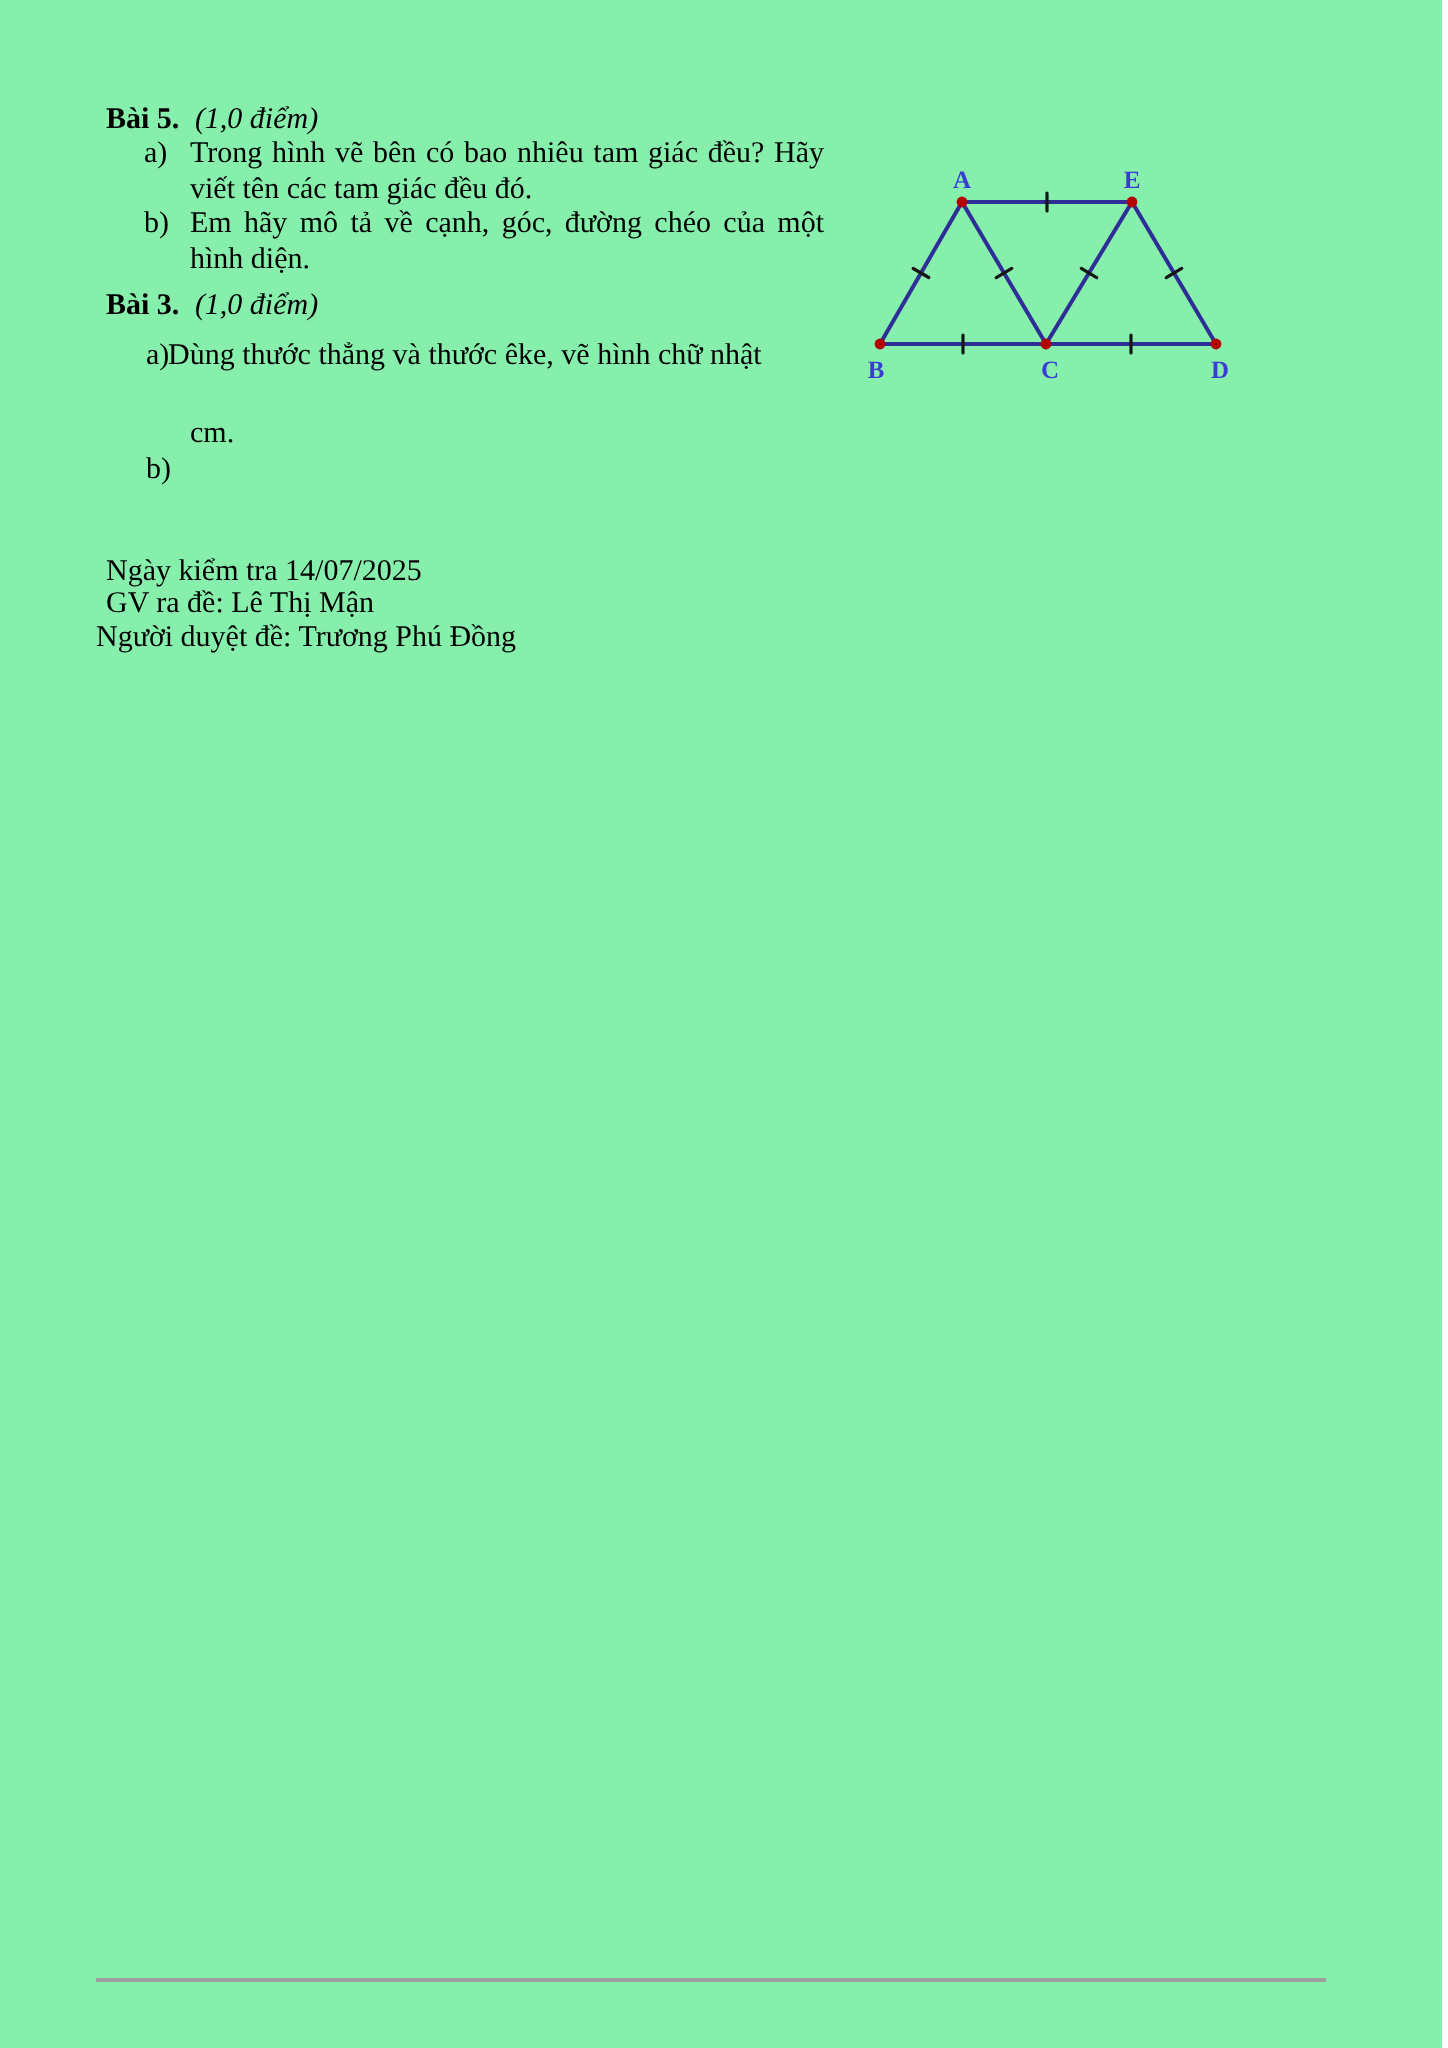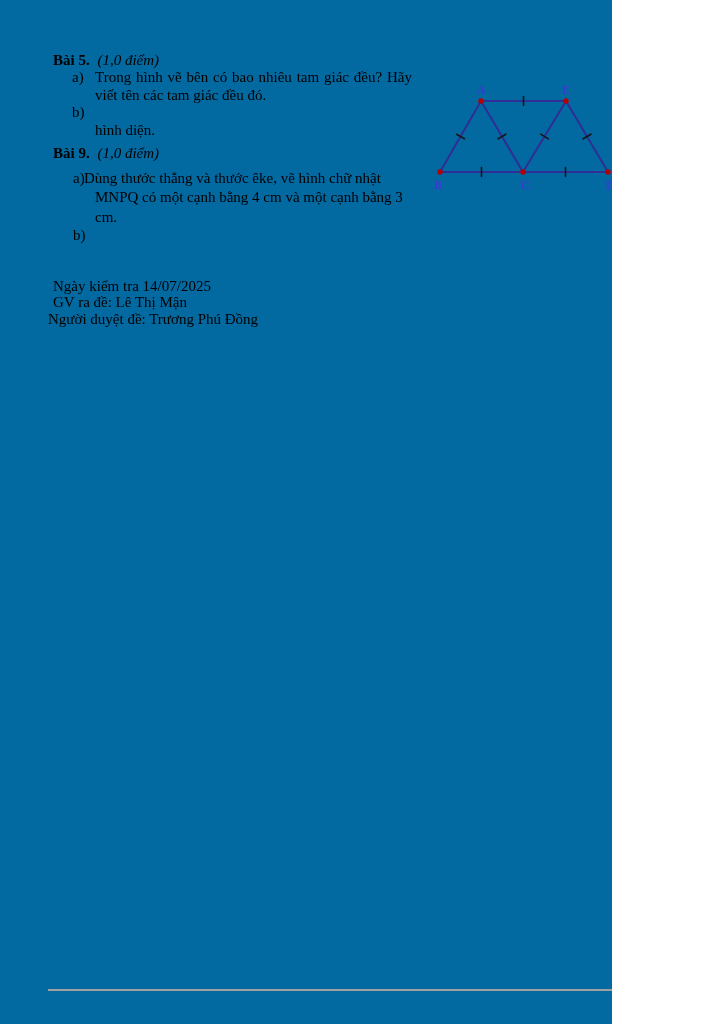--- a/index.html
+++ b/index.html
@@ -1,20 +1,20 @@
 <!DOCTYPE html>
 <html><head>
 <meta charset="utf-8">
 <style>
   html, body { margin: 0; padding: 0; background: #ffffff; }
   .page {
     position: relative;
-    width: 612px;
+    width: 721px;
     height: 1024px;
-    background: #0369a1;
+    background: #86efac;
     font-family: "Liberation Serif", "DejaVu Serif", serif;
     font-size: 15px;
     color: #000000;
     overflow: hidden;
   }
   .line {
     position: absolute;
     white-space: nowrap;
     line-height: 17px;
   }
@@ -51,20 +51,21 @@
   <div class="line" style="left:53px; top:52px">
     <span class="b">Bài 5.</span>
     <span class="i gap">(1,0 điểm)</span>
   </div>
 
   <span class="line" style="left:72px; top:69px">a)</span>
   <div class="line just" style="left:95px; top:69px">Trong hình vẽ bên có bao nhiêu tam giác đều? Hãy</div>
   <div class="line" style="left:95px; top:87px">viết tên các tam giác đều đó.</div>
 
   <span class="line" style="left:72px; top:104px">b)</span>
+  <div class="line just" style="left:95px; top:104px">Em hãy mô tả về cạnh, góc, đường chéo của một</div>
   <div class="line" style="left:95px; top:122px">hình diện.</div>
 
   <div class="figure">
     <svg id="fig-svg" width="200" height="112">
         <line x1="51" y1="19" x2="136" y2="19" stroke="#2e2e96" stroke-width="2" stroke-linecap="round"></line>
         <line x1="51" y1="19" x2="10" y2="90" stroke="#2e2e96" stroke-width="2" stroke-linecap="round"></line>
         <line x1="51" y1="19" x2="93" y2="90" stroke="#2e2e96" stroke-width="2" stroke-linecap="round"></line>
         <line x1="93" y1="90" x2="136" y2="19" stroke="#2e2e96" stroke-width="2" stroke-linecap="round"></line>
         <line x1="136" y1="19" x2="178" y2="90" stroke="#2e2e96" stroke-width="2" stroke-linecap="round"></line>
         <line x1="10" y1="90" x2="178" y2="90" stroke="#2e2e96" stroke-width="2" stroke-linecap="round"></line>
@@ -82,27 +83,26 @@
         <circle cx="10" cy="90" r="2.7" fill="#b30000"></circle>
         <text x="8" y="103" fill="#3b3bd6" text-anchor="middle" dominant-baseline="central" font-family="&quot;Liberation Serif&quot;, &quot;DejaVu Serif&quot;, serif" font-size="12.5px" font-weight="bold">B</text>
         <circle cx="93" cy="90" r="2.7" fill="#b30000"></circle>
         <text x="95" y="103" fill="#3b3bd6" text-anchor="middle" dominant-baseline="central" font-family="&quot;Liberation Serif&quot;, &quot;DejaVu Serif&quot;, serif" font-size="12.5px" font-weight="bold">C</text>
         <circle cx="178" cy="90" r="2.7" fill="#b30000"></circle>
         <text x="180" y="103" fill="#3b3bd6" text-anchor="middle" dominant-baseline="central" font-family="&quot;Liberation Serif&quot;, &quot;DejaVu Serif&quot;, serif" font-size="12.5px" font-weight="bold">D</text>
       </svg>
   </div>
 
   <div class="line" style="left:53px; top:145px">
-    <span class="b">Bài 9.</span>
+    <span class="b">Bài 3.</span>
     <span class="i gap">(1,0 điểm)</span>
   </div>
 
   <span class="line" style="left:73px; top:170px">a)</span>
   <div class="line" style="left:84px; top:170px">Dùng thước thẳng và thước êke, vẽ hình chữ nhật</div>
-  <div class="line" style="left:95px; top:189px">MNPQ có một cạnh bằng 4 cm và một cạnh bằng 3</div>
   <div class="line" style="left:95px; top:209px">cm.</div>
 
   <span class="line" style="left:73px; top:227px">b)</span>
 
 
   <div class="line" style="left:53px; top:278px">Ngày kiểm tra 14/07/2025</div>
   <div class="line" style="left:53px; top:294px">GV ra đề: Lê Thị Mận</div>
   <div class="line" style="left:48px; top:311px">Người duyệt đề: Trương Phú Đồng</div>
 
   <div class="footer-rule" style="background: rgb(159, 159, 159);"></div>

